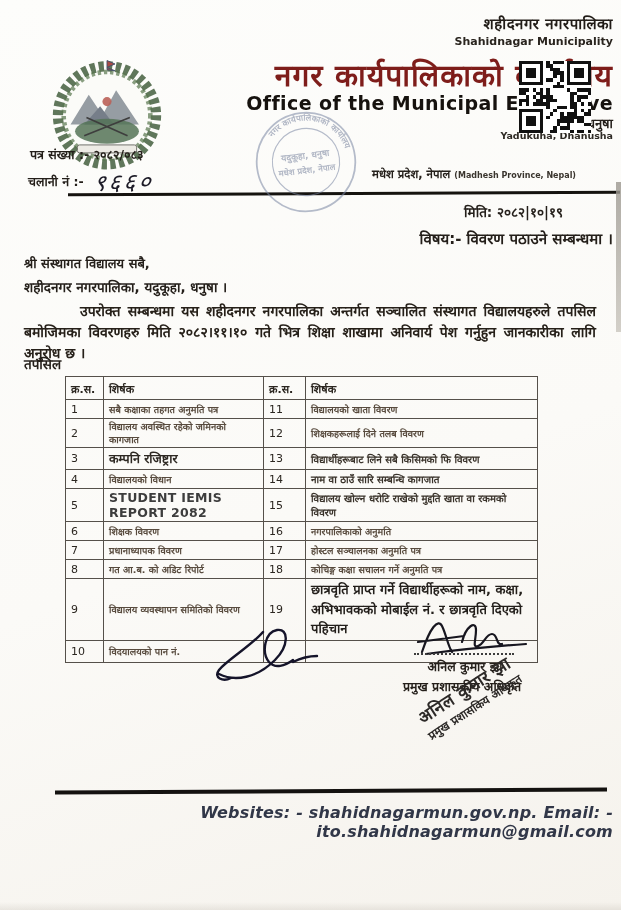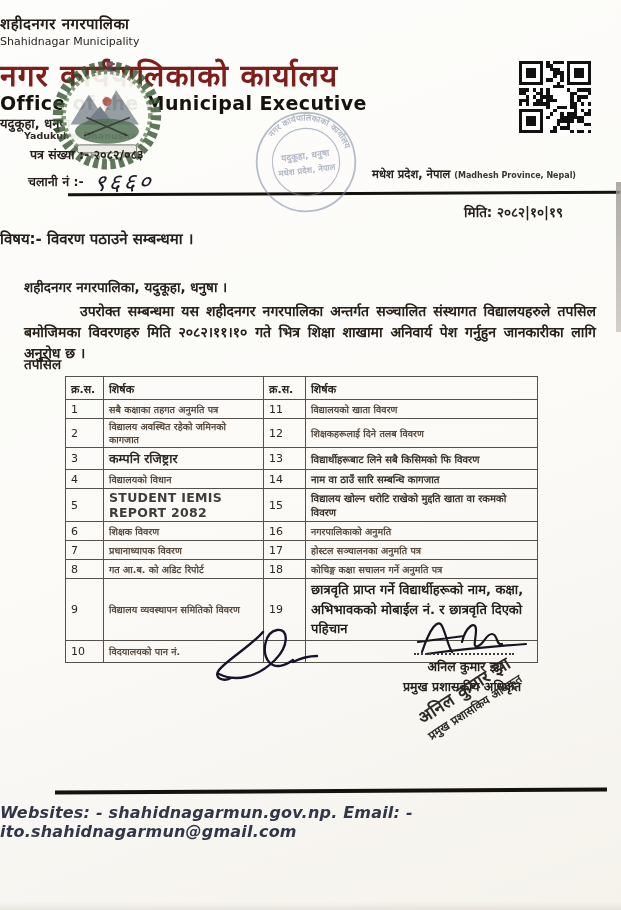--- a/index.html
+++ b/index.html
@@ -7,25 +7,25 @@
     width:621px;height:910px;overflow:hidden;
     font-family:"DejaVu Sans",sans-serif;
     background:#e8e6e2;
   }
   #paper{
     position:relative;width:621px;height:910px;
     background:linear-gradient(160deg,#fdfdfb 0%,#fbfaf7 55%,#f5f2ec 100%);
     color:#241f1a;
   }
   .abs{position:absolute;}
-  .ctr{left:0;right:8px;text-align:left;}
+  .ctr{left:0;right:8px;text-align:right;}
 
   
   #muni-np{top:13px;font-size:15px;font-weight:700;letter-spacing:.5px;color:#211c17;}
-  #muni-en{top:35px;font-size:11px;font-weight:400;color:#2a251f;}
+  #muni-en{top:35px;font-size:11px;font-weight:700;color:#2a251f;}
   #office-np{top:54px;font-size:30px;font-weight:700;color:#7e1d1a;letter-spacing:1px;}
   #office-en{top:92px;font-size:19px;font-weight:700;color:#16120e;letter-spacing:.4px;}
   #place-np{top:114px;font-size:13px;font-weight:700;}
   #place-en{top:130px;font-size:9.5px;font-weight:700;color:#2e2a24;padding-left:24px;}
 
   #logo{left:50px;top:56px;width:114px;height:114px;opacity:.92;}
   #qr{left:519px;top:60px;width:72px;height:74px;}
 
   #letter-no{left:30px;top:146px;font-size:12.5px;font-weight:700;}
   #chalani{left:28px;top:165px;font-size:12.5px;font-weight:700;}
@@ -279,20 +279,21 @@
     <text x="50" y="47" text-anchor="middle" font-size="8" fill="#76819c" font-weight="700">यदुकूहा, धनुषा</text>
     <text x="50" y="60" text-anchor="middle" font-size="7.5" fill="#76819c" font-weight="700">मधेश प्रदेश, नेपाल</text>
   </svg>
 
   <div class="abs" id="date-line">
     <span>मिति:</span>
     <span>२०८२|१०|१९</span>
   </div>
 
   <div class="abs ctr" id="subject">विषय:- विवरण पठाउने सम्बन्धमा ।</div>
+  <div class="abs" id="recipient1">श्री संस्थागत विद्यालय सबै,</div>
   <div class="abs" id="recipient2">शहीदनगर नगरपालिका, यदुकूहा, धनुषा ।</div>
 
   <div class="abs" id="body-par">उपरोक्त सम्बन्धमा यस शहीदनगर नगरपालिका अन्तर्गत सञ्चालित संस्थागत विद्यालयहरुले तपसिल बमोजिमका विवरणहरु मिति २०८२।११।१० गते भित्र शिक्षा शाखामा अनिवार्य पेश गर्नुहुन जानकारीका लागि अनुरोध छ ।</div>
   <div class="abs" id="tapasil">तपसिल</div>
 
   <table class="abs" id="detail-table">
     <colgroup>
         <col style="width:38px">
         <col style="width:160px">
         <col style="width:42px">

